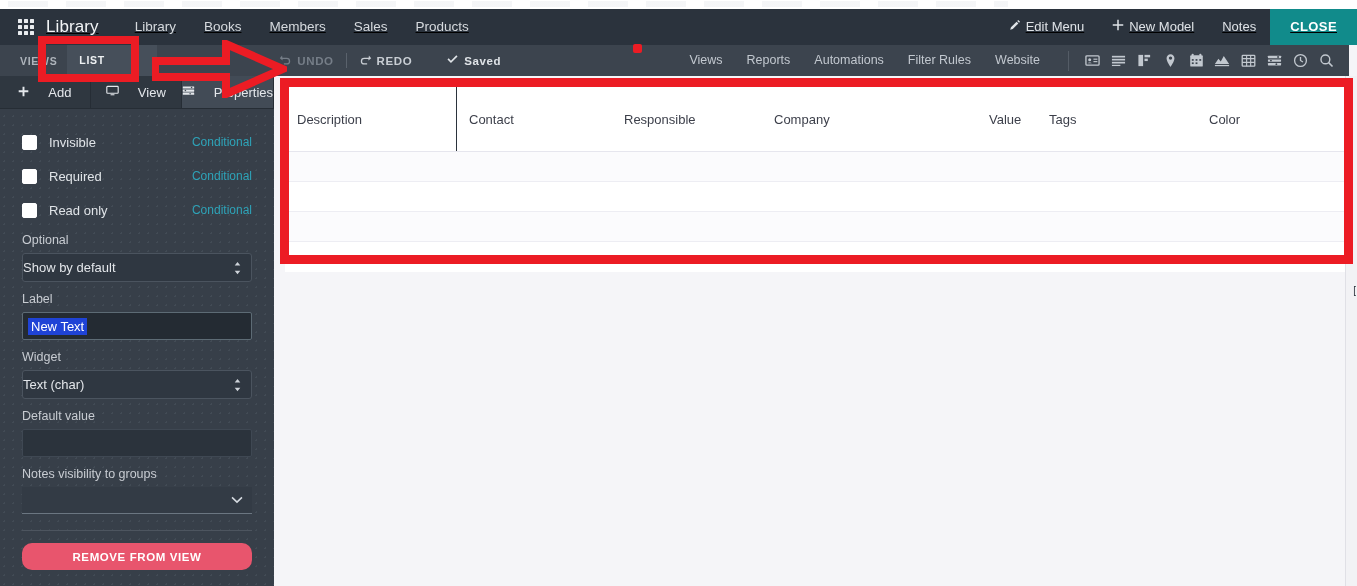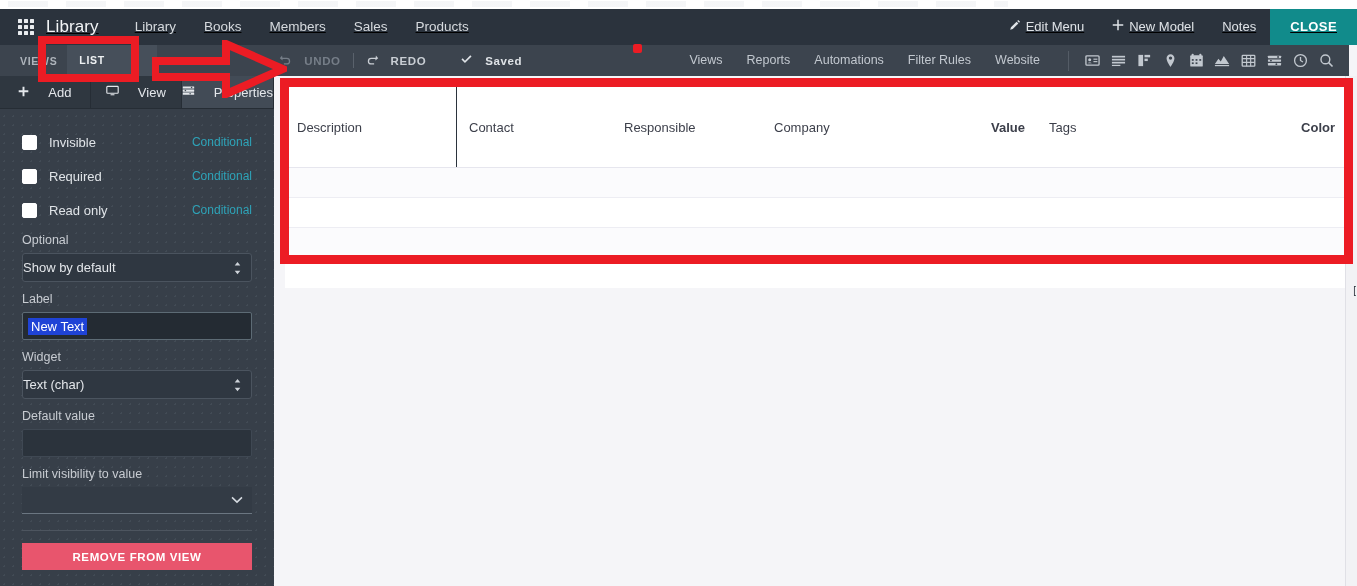--- a/index.html
+++ b/index.html
@@ -33,21 +33,21 @@
 
   
   .subbar{position:absolute;left:0;top:45px;width:1349px;height:31px;background:#3c444e;
     display:flex;align-items:center;justify-content:flex-end;}
   .subbar .views-lbl{color:#aeb4bb;font-size:10.5px;font-weight:bold;letter-spacing:.7px;
     padding:0 10px 0 20px;}
   .subbar .list-tab{color:#eef1f3;font-size:10.5px;font-weight:bold;letter-spacing:.7px;
     background:#464f5a;height:31px;line-height:31px;padding:0 18px 0 12px;min-width:60px;}
   .subbar .hist{display:flex;align-items:center;margin-left:110px;gap:0;}
   .hist .item{font-size:11.5px;font-weight:bold;letter-spacing:.6px;display:flex;align-items:center;
-    gap:12px;padding:0 12px;}
+    gap:5px;padding:0 12px;}
   .hist .undo{color:#767e88;}
   .hist .redo{color:#c9ced4;}
   .hist .saved{color:#dfe3e7;margin-left:10px;}
   .hist .sep{width:1px;height:15px;background:#5a626c;}
   .subbar .center-menu{margin-left:auto;display:flex;align-items:center;}
   .center-menu a{color:#c2c8cf;font-size:12.5px;text-decoration:none;padding:0 12px;line-height:31px;}
   .vsep{width:1px;height:20px;background:#545c66;margin:0 10px 0 16px;}
   .view-icons{display:flex;align-items:center;gap:0;padding-right:10px;}
   .view-icons .vi{width:26px;height:31px;display:flex;align-items:center;justify-content:center;color:#c2c8cf;}
   .view-icons .vi svg{display:block;}
@@ -74,31 +74,31 @@
     display:flex;flex-direction:column;align-items:center;line-height:6px;color:#cfd4da;font-size:9px;}
   .input{height:26px;background:#242b33;border:1px solid #5d6b75;border-radius:2px;
     display:flex;align-items:center;padding:0 5px;}
   .input .sel-text{background:#1f43d6;color:#ffffff;font-size:13px;padding:1px 3px;}
   .input.empty{background:#2b333c;border:1px solid #3f4853;}
   .dd{height:26px;background:#333b45;border-bottom:1px solid #6b7681;display:flex;align-items:center;
     padding:0 10px;position:relative;}
   .dd .caret{position:absolute;right:9px;top:50%;transform:translateY(-50%);color:#d6dbe1;font-size:12px;}
   .divider{height:1px;background:#4d555f;margin:16px 0 12px 0;}
   .remove-btn{height:27px;background:#e8556d;color:#ffffff;font-size:11.5px;font-weight:bold;
-    letter-spacing:.6px;display:flex;align-items:center;justify-content:center;border-radius:0;}
+    letter-spacing:.6px;display:flex;align-items:center;justify-content:center;border-radius:10px;}
 
   
   .main{position:absolute;left:274px;top:76px;width:1083px;height:510px;background:#f5f5f8;}
   .table-wrap{position:absolute;left:10px;top:10px;width:1062px;height:164px;background:#ffffff;
     border:1px solid #e7e7ee;}
   table{width:100%;border-collapse:collapse;table-layout:fixed;}
   thead th{font-size:13px;color:#3c3f4a;font-weight:normal;text-align:left;
-    height:48px;padding:16px 12px;border-bottom:1px solid #e6e6ee;vertical-align:middle;}
+    height:48px;padding:8px 12px;border-bottom:1px solid #e6e6ee;vertical-align:middle;}
   th.sel{box-shadow:inset 1px 0 0 #2b333d, inset -1px 0 0 #2b333d;}
-  th.right{text-align:right;font-weight:bold;}
+  th.right{text-align:left;}
   tbody tr{height:30px;}
   tbody tr:nth-child(odd){background:#fbfbfd;}
   tbody tr:nth-child(even){background:#ffffff;}
   tbody td{border-bottom:1px solid #ededf3;padding:0 12px;}
   tbody tr:last-child td{border-bottom:none;}
 
   
   .scrollbar{position:absolute;right:0;top:76px;width:11px;height:510px;background:#f2f2f5;
     border-left:1px solid #e0e0e6;}
   .scroll-mark{position:absolute;right:1px;top:210px;color:#2b333d;font-size:10px;line-height:10px;}
@@ -377,21 +377,21 @@
               <path fill="currentColor" d="M5 1L8.2 5H1.8zM5 15L1.8 11h6.4z"></path>
             </svg>
         </span>
       </div>
 
       <div class="field-label">Default value</div>
       <div class="input empty">
         <span></span>
       </div>
 
-      <div class="field-label">Limit visibility to value</div>
+      <div class="field-label">Notes visibility to groups</div>
       <div class="dd">
         <span></span>
         <span class="caret">
           <svg width="12" height="8" viewBox="0 0 14 9">
               <path fill="none" stroke="currentColor" stroke-width="1.8" d="M1.2 1.4L7 7 12.8 1.4"></path>
             </svg>
         </span>
       </div>
 
       <div class="divider"></div>

